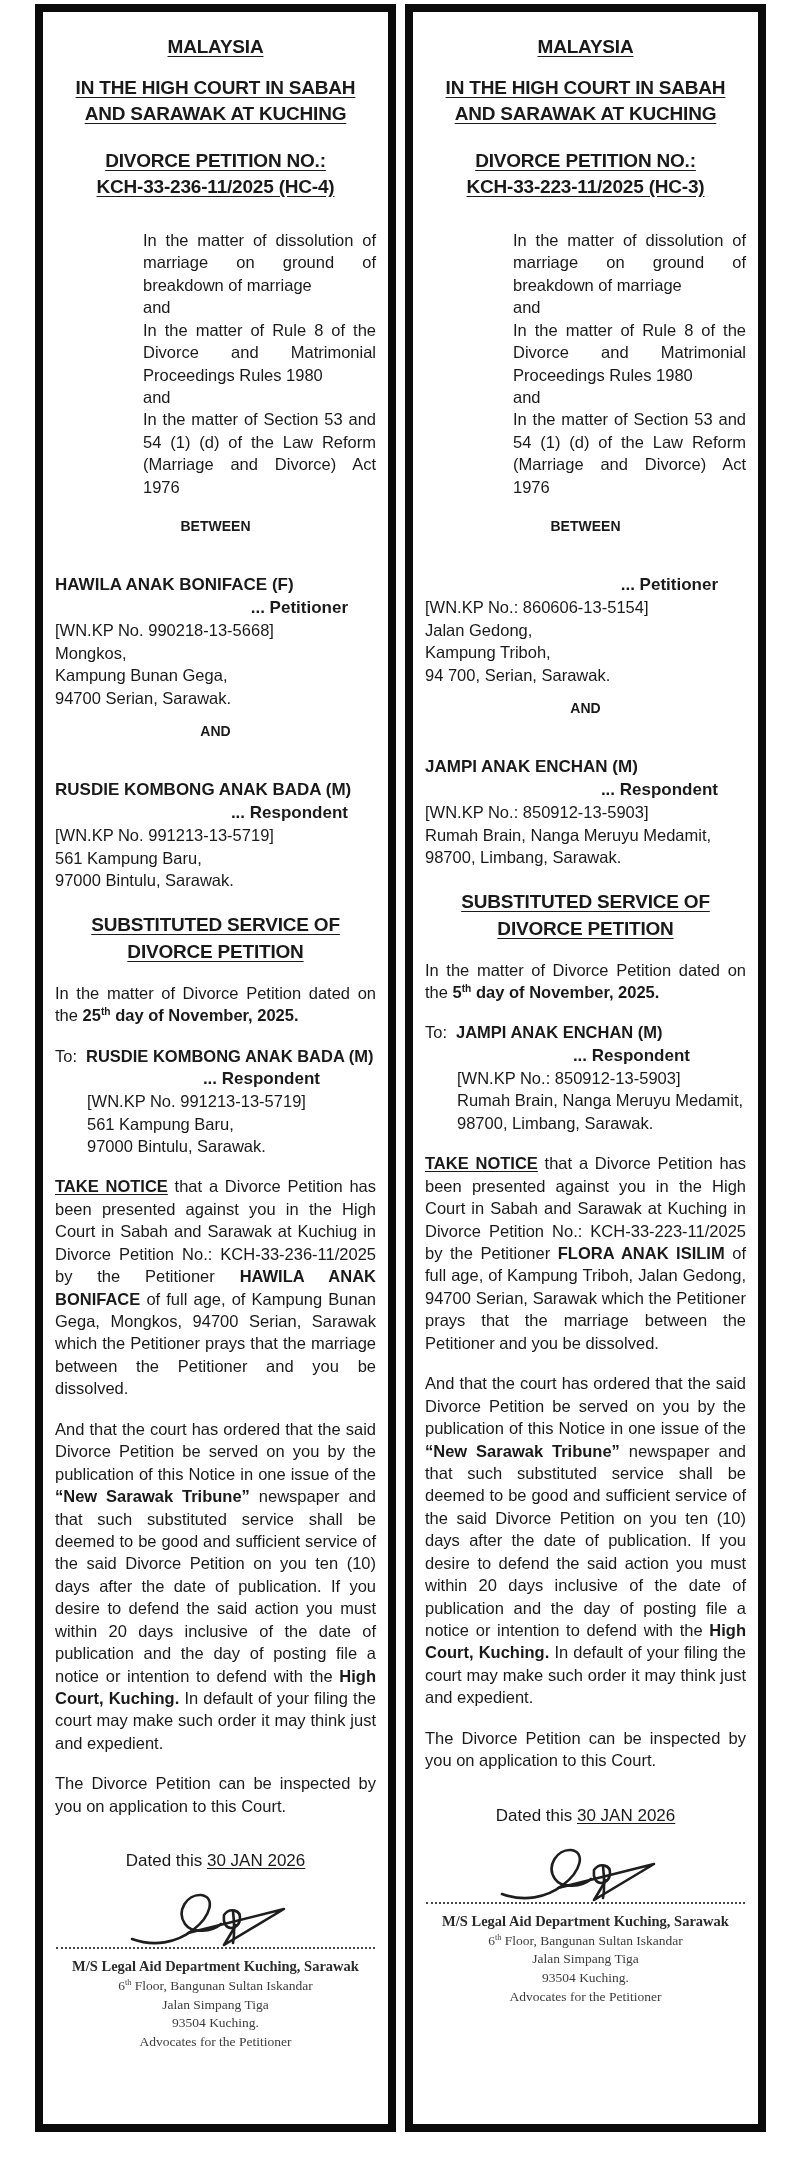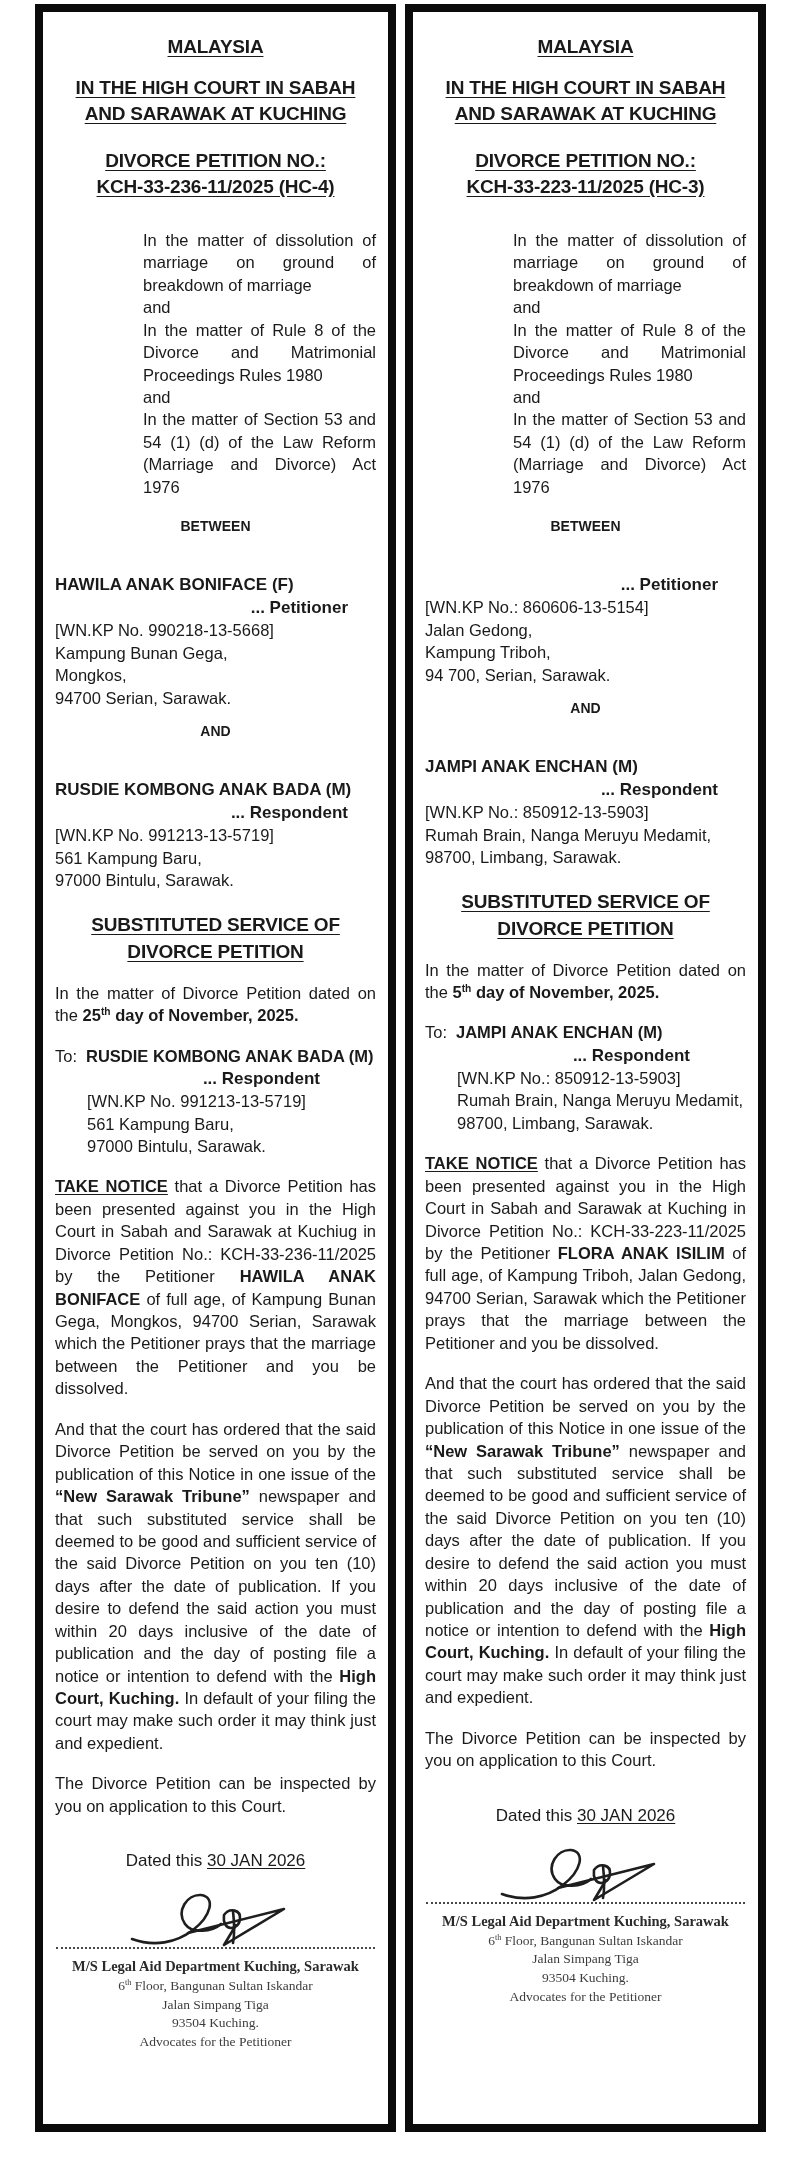--- a/index.html
+++ b/index.html
@@ -130,22 +130,22 @@
         <div>In the matter of Section 53 and 54 (1) (d) of the Law Reform (Marriage and Divorce) Act 1976</div>
       </div>
 
     <div class="mid-label">BETWEEN</div>
 
     <div class="party">
       <div class="party-name">HAWILA ANAK BONIFACE (F)</div>
       <div class="party-role">... Petitioner</div>
       <div>
           <div>[WN.KP No. 990218-13-5668]</div>
+          <div>Mongkos,</div>
           <div>Kampung Bunan Gega,</div>
-          <div>Mongkos,</div>
           <div>94700 Serian, Sarawak.</div>
         </div>
     </div>
 
     <div class="mid-label">AND</div>
 
     <div class="party">
       <div class="party-name">RUSDIE KOMBONG ANAK BADA (M)</div>
       <div class="party-role">... Respondent</div>
       <div>

